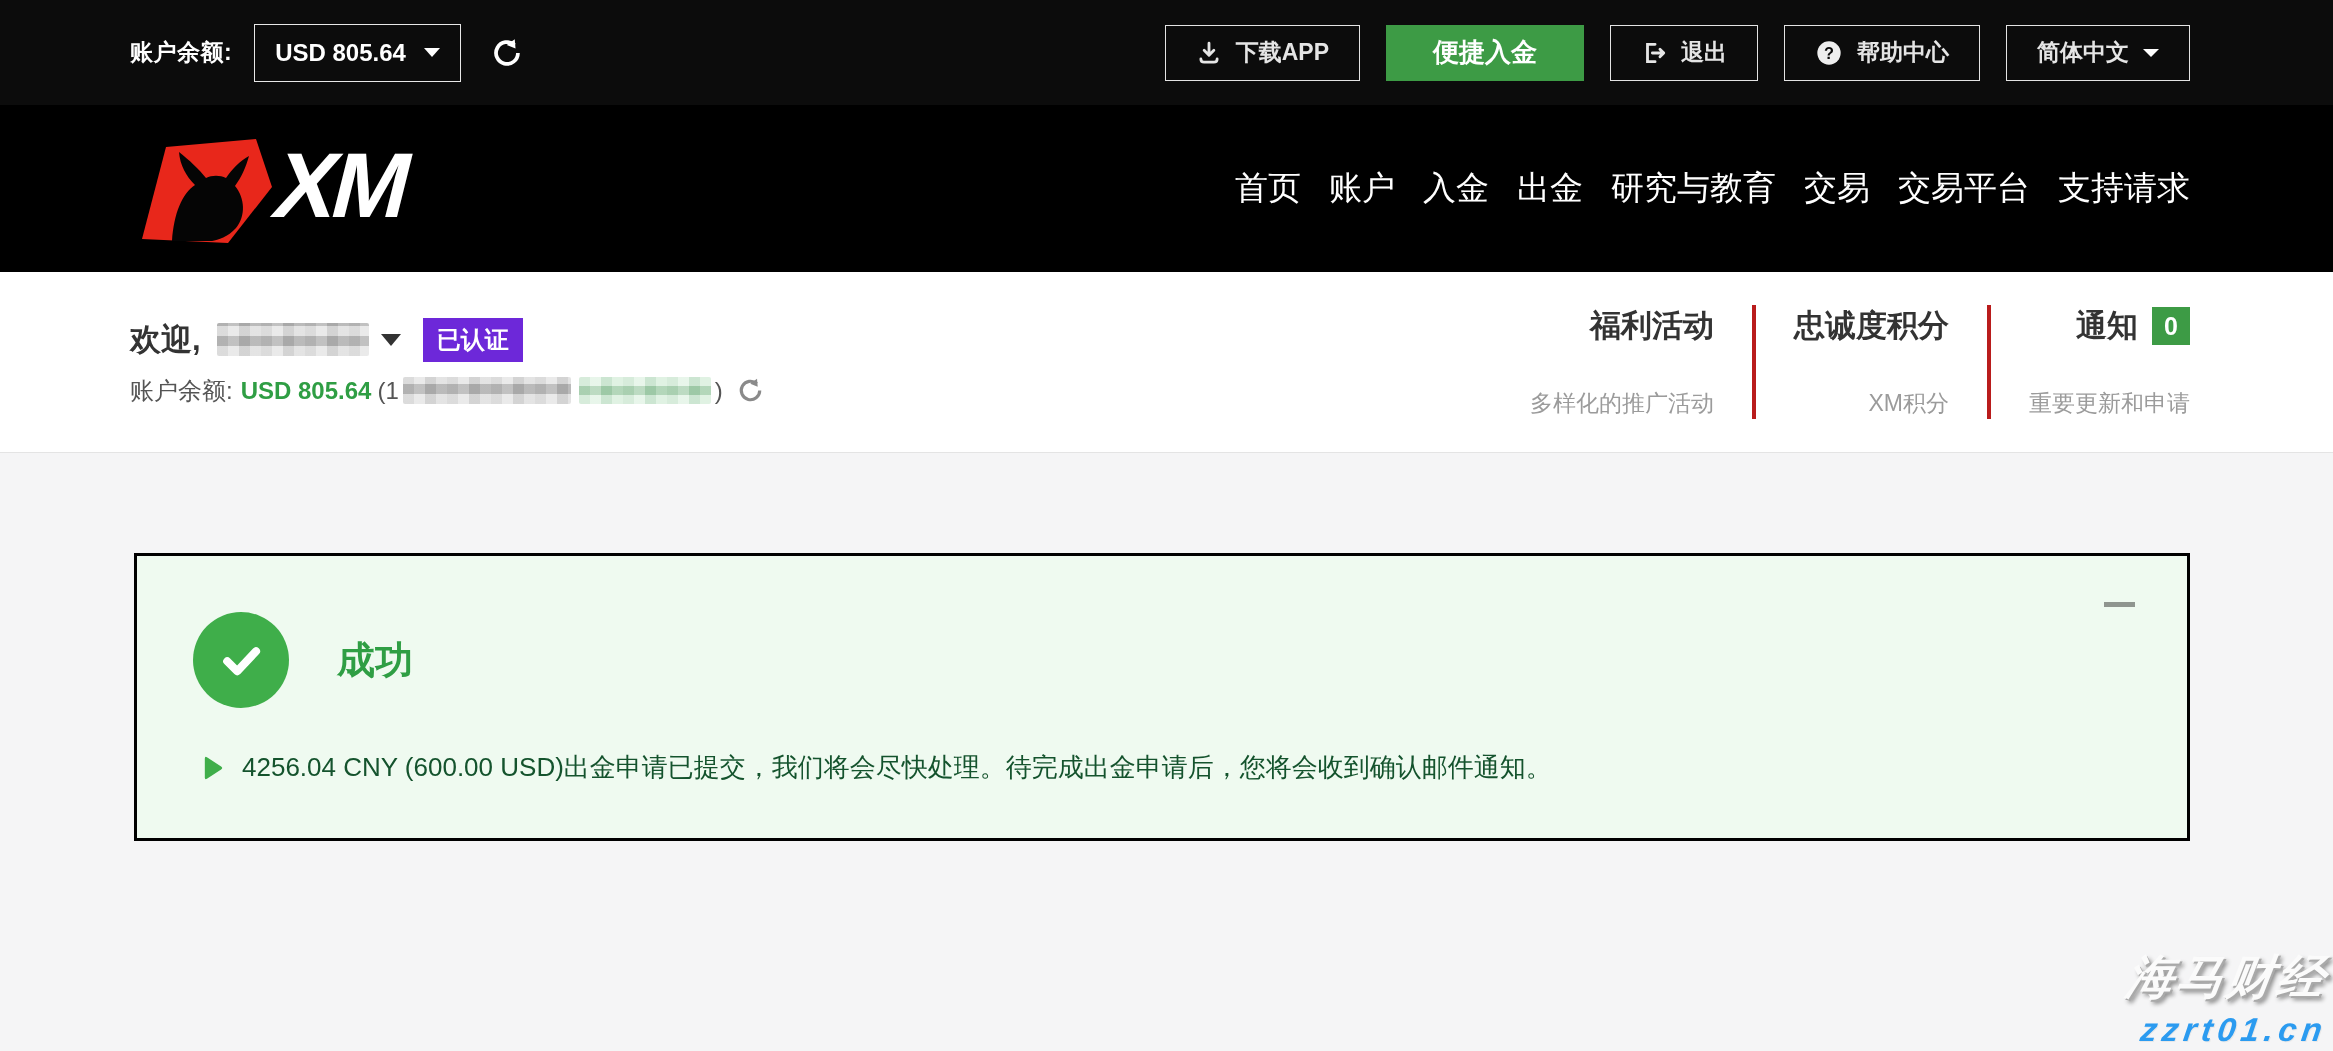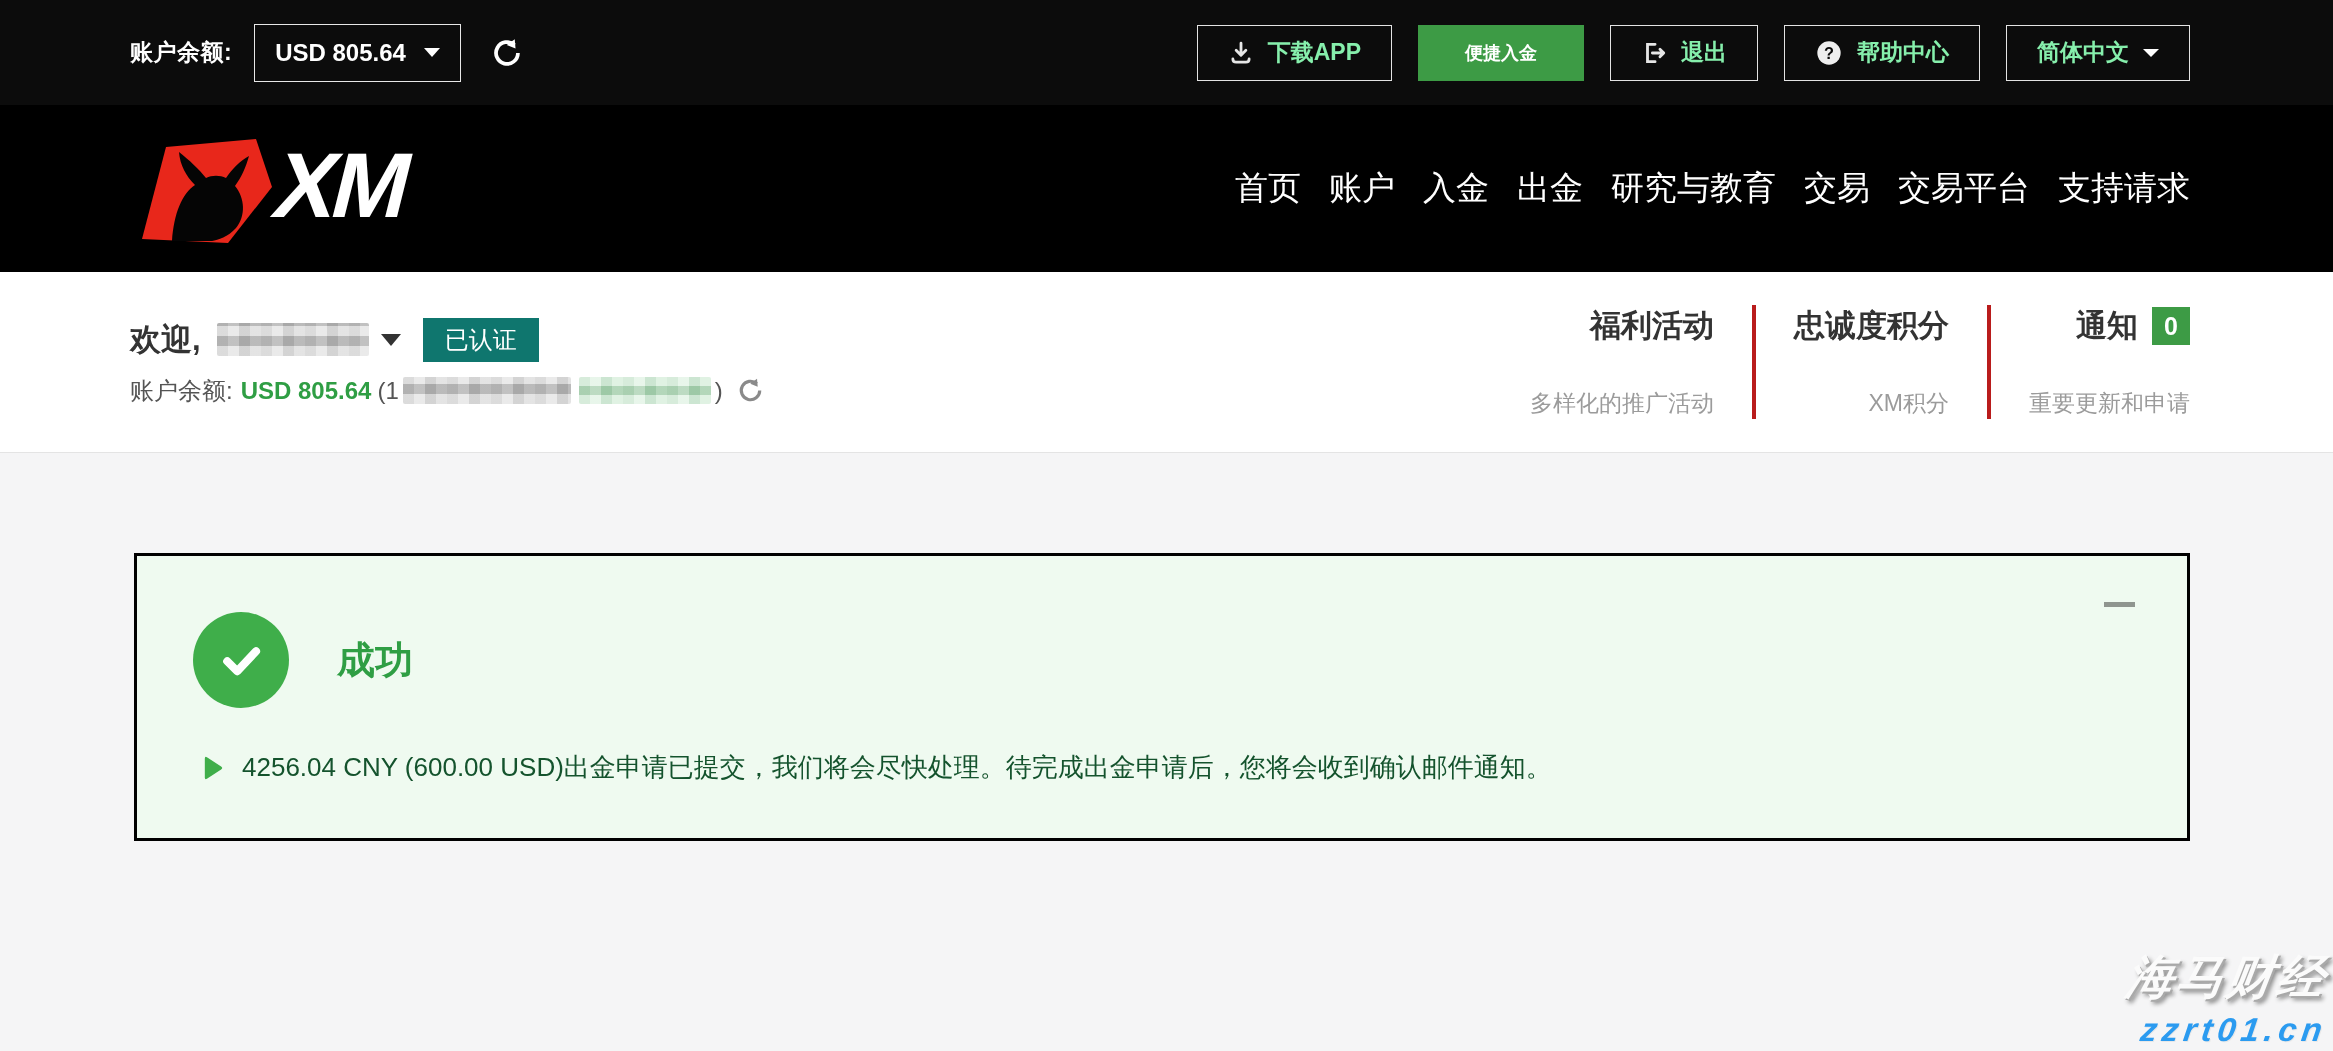--- a/index.html
+++ b/index.html
@@ -10,22 +10,22 @@
   .topbar{height:105px;background:#0c0c0c;display:flex;align-items:center;
           padding:0 143px 0 130px;box-sizing:border-box}
   .topbar-label{color:#fff;font-size:23px;font-weight:bold;letter-spacing:.5px}
   .balance-select{margin-left:22px;display:flex;align-items:center;gap:18px;border:1px solid #e8e8e8;
                   height:56px;padding:0 20px;color:#fff;font-weight:bold;font-size:24px;cursor:pointer}
   .caret{width:0;height:0;border-left:8px solid transparent;border-right:8px solid transparent;
          border-top:9px solid #fff}
   .icon-btn{margin-left:30px;cursor:pointer;display:flex;align-items:center}
   .topbar-right{margin-left:auto;display:flex;align-items:center;gap:26px}
   .tb-btn{display:flex;align-items:center;gap:14px;height:56px;padding:0 30px;border:1px solid #e3e3e3;
-          color:#86efac;font-size:23px;font-weight:bold;cursor:pointer;background:transparent;box-sizing:border-box}
-  .tb-btn.green{background:#3d9b45;border-color:#3d9b45;padding:0 46px;font-size:18px;color:#fff}
+          color:#e5e5e5;font-size:23px;font-weight:bold;cursor:pointer;background:transparent;box-sizing:border-box}
+  .tb-btn.green{background:#3d9b45;border-color:#3d9b45;padding:0 46px;font-size:26px;color:#fff}
 
   
   .navbar{height:167px;background:#000;display:flex;align-items:center;
           padding:0 143px 0 128px;box-sizing:border-box}
   .logo{cursor:pointer;display:flex;align-items:center}
   .nav{margin-left:auto;display:flex;gap:28px}
   .nav-item{color:#fff;font-size:33px;cursor:pointer;white-space:nowrap}
 
   
   .welcome{height:181px;background:#fff;border-bottom:1px solid #e4e4e4;display:flex;align-items:center;
@@ -35,22 +35,22 @@
   .mosaic{border-radius:2px;display:inline-block;
     background-image:
       repeating-linear-gradient(0deg, rgba(255,255,255,.38) 0 10px, rgba(135,135,135,.32) 10px 20px),
       repeating-linear-gradient(90deg, #c6c6c6 0 11px, #dddddd 11px 22px, #b9b9b9 22px 33px, #d3d3d3 33px 44px)}
   .mosaic.greenish{background-image:
       repeating-linear-gradient(0deg, rgba(255,255,255,.38) 0 9px, rgba(120,170,130,.30) 9px 18px),
       repeating-linear-gradient(90deg, #bfe0c5 0 11px, #daf0de 11px 22px, #add6b6 22px 33px, #cdead2 33px 44px)}
   .mosaic-name{width:152px;height:33px;margin-left:16px;cursor:pointer}
   .caret-dark{width:0;height:0;border-left:10px solid transparent;border-right:10px solid transparent;
               border-top:12px solid #333;margin-left:12px;cursor:pointer}
-  .badge-verified{background:#0f766e;color:#fff;font-size:24px;font-weight:normal;
-                  padding:6px 22px;margin-left:22px}
+  .badge-verified{background:#6d28d9;color:#fff;font-size:24px;font-weight:bold;
+                  padding:6px 14px;margin-left:22px}
   .row2{margin-top:13px;display:flex;align-items:center;font-size:24px;color:#555}
   .balance-green{color:#2f9e44;font-weight:bold;margin:0 6px 0 8px}
   .mosaic-acct{width:168px;height:27px;margin:0 4px}
   .mosaic-acct.greenish{width:132px}
   .w-right{margin-left:auto;display:flex;align-items:center}
   .shortcut{text-align:right;padding:0 38px;height:114px;display:flex;flex-direction:column;
             justify-content:space-between;cursor:pointer}
   .shortcut + .shortcut{border-left:4px solid #b91c1c}
   .shortcut:last-child{padding-right:0}
   .sc-title{font-size:31px;font-weight:bold;color:#333;display:flex;justify-content:flex-end;

